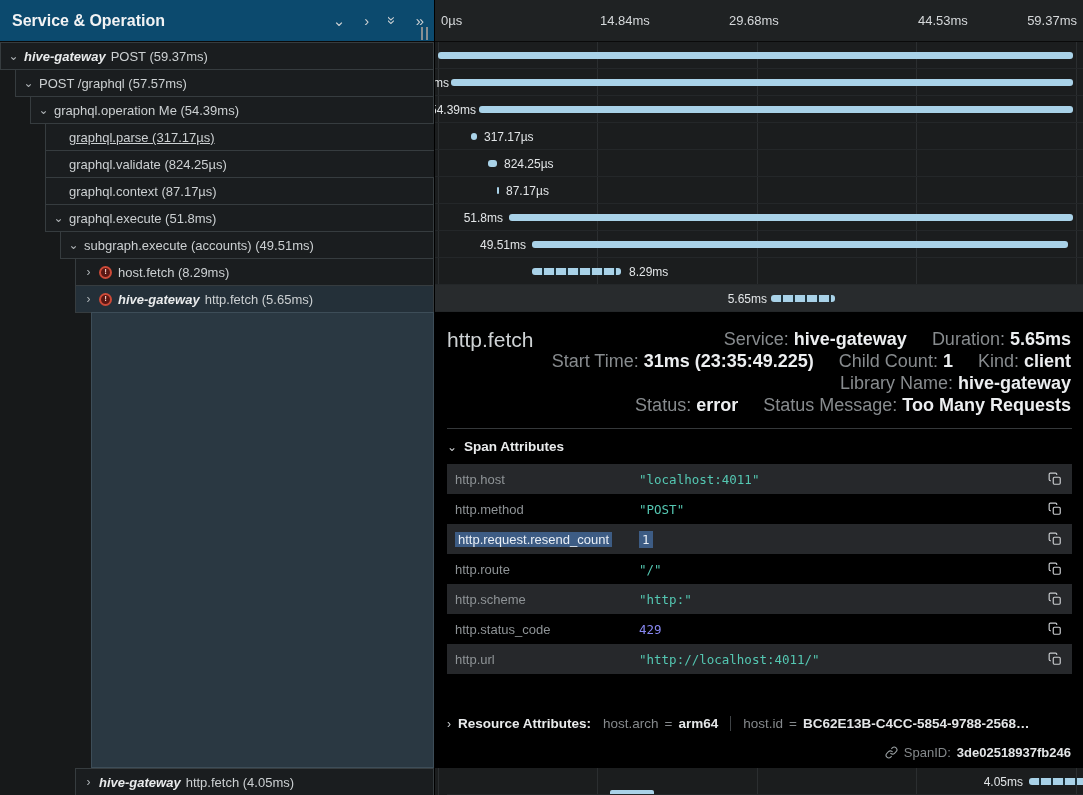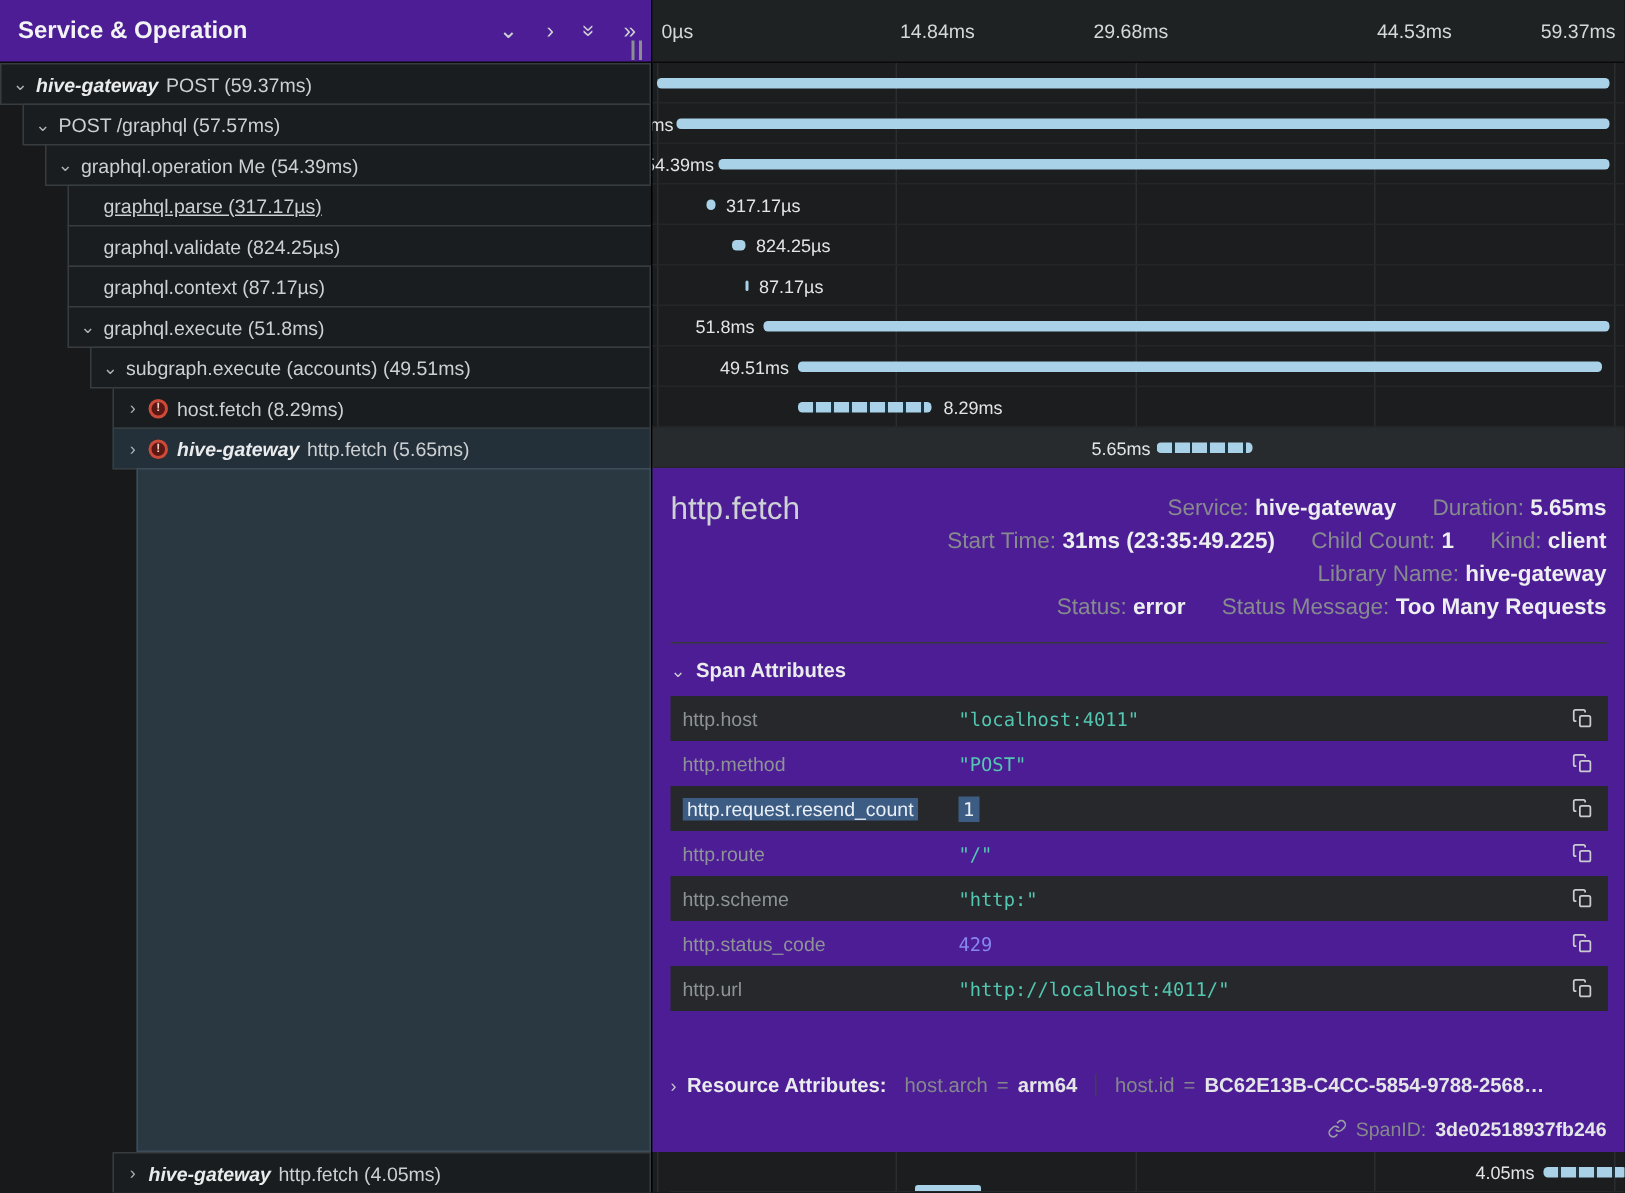--- a/index.html
+++ b/index.html
@@ -8,21 +8,21 @@
     width: 1083px; height: 795px; overflow: hidden;
     background: #141617; color: #d6d9db;
     font-family: "Liberation Sans", sans-serif;
   }
   .app { position: relative; width: 1083px; height: 795px; }
 
   
   .left { position: absolute; left: 0; top: 0; width: 434px; height: 795px; background: #17191a; }
   .left-header {
     position: absolute; top: 0; left: 0; right: 0; height: 42px;
-    background: #4c1d95; border-bottom: 1px solid #0a0a0a;
+    background: #0c4a6e; border-bottom: 1px solid #0a0a0a;
     display: flex; align-items: center; padding: 0 10px 0 12px;
   }
   .left-title { flex: 1; font-size: 16px; font-weight: 700; color: #f2f3f4; white-space: nowrap; }
   .hdr-icon { color: #cdd1d3; font-size: 15px; margin-left: 19px; cursor: pointer; line-height: 1; }
   .rot90 { display: inline-block; transform: rotate(90deg); }
   .splitter-handle { position: absolute; left: 421px; top: 27px; display: flex; gap: 3px; cursor: col-resize; }
   .splitter-handle i { display: block; width: 2px; height: 13px; background: #8a8f92; }
 
   .trow {
     position: absolute; height: 28px; background: #1a1d1f;
@@ -52,23 +52,23 @@
   .gridline.gbot { top: 768px; height: 27px; }
 
   .tl-row { position: absolute; left: 0; width: 649px; height: 27px; border-bottom: 1px solid #242729; overflow: hidden; z-index: 2; }
   .tl-row.sel { background: #282b2d; }
   .bar { position: absolute; top: 10px; height: 7px; background: #a9d2e8; border-radius: 3px; cursor: pointer; }
   .bar.seg { background: repeating-linear-gradient(90deg, #a9d2e8 0 10px, #1d333d 10px 12px); }
   .tl-label { position: absolute; top: 7px; font-size: 12px; color: #e2e5e7; white-space: nowrap; }
   .tl-label.end { transform: translateX(-100%); }
 
   
-  .detail { position: absolute; top: 312px; left: 0; width: 649px; height: 456px; background: #4c1d95; z-index: 4; overflow: hidden; }
+  .detail { position: absolute; top: 312px; left: 0; width: 649px; height: 456px; background: #000000; z-index: 4; overflow: hidden; }
   .d-title { position: absolute; left: 12px; top: 16px; font-size: 21px; color: #ced2d4; }
-  .d-meta { position: absolute; right: 13px; top: 16px; text-align: right; font-size: 15px; line-height: 22px; white-space: nowrap; }
+  .d-meta { position: absolute; right: 13px; top: 16px; text-align: right; font-size: 18px; line-height: 22px; white-space: nowrap; }
   .lab { color: #878b8e; }
   .val { color: #eceef0; font-weight: 700; }
   .sp { display: inline-block; width: 20px; }
   .d-divider { position: absolute; top: 116px; left: 12px; right: 12px; height: 1px; background: #35383a; }
   .d-attr-head { position: absolute; top: 127px; left: 12px; font-size: 13.5px; font-weight: 700; color: #e9ebec; cursor: pointer; }
   .chev-sm { color: #c8cbcd; font-weight: 400; font-size: 12px; margin-right: 7px; }
   .attr-table { position: absolute; top: 152px; left: 12px; right: 12px; }
   .attr-row { display: flex; align-items: center; height: 30px; padding: 0 10px 0 8px; }
   .attr-row.alt { background: #26282b; }
   .k { flex: 0 0 184px; width: 184px; color: #8e9396; font-size: 13px; overflow: hidden; white-space: nowrap; }

